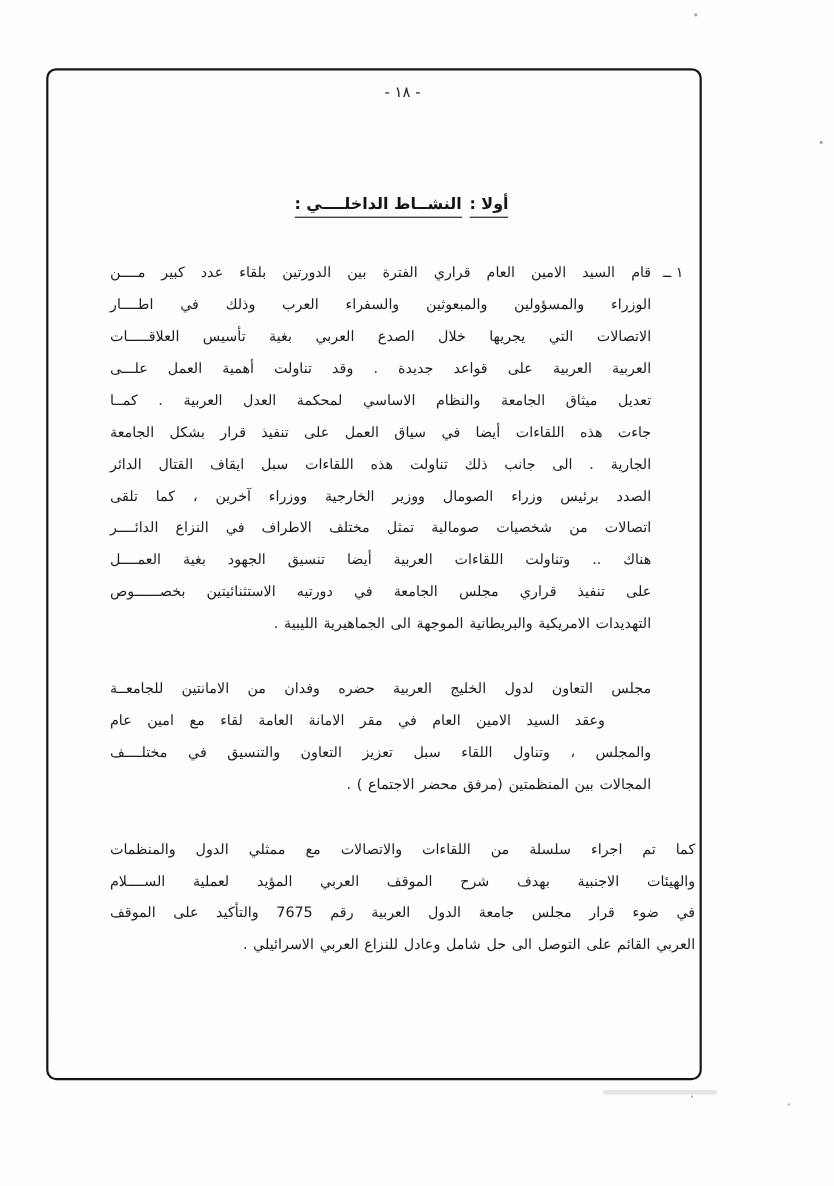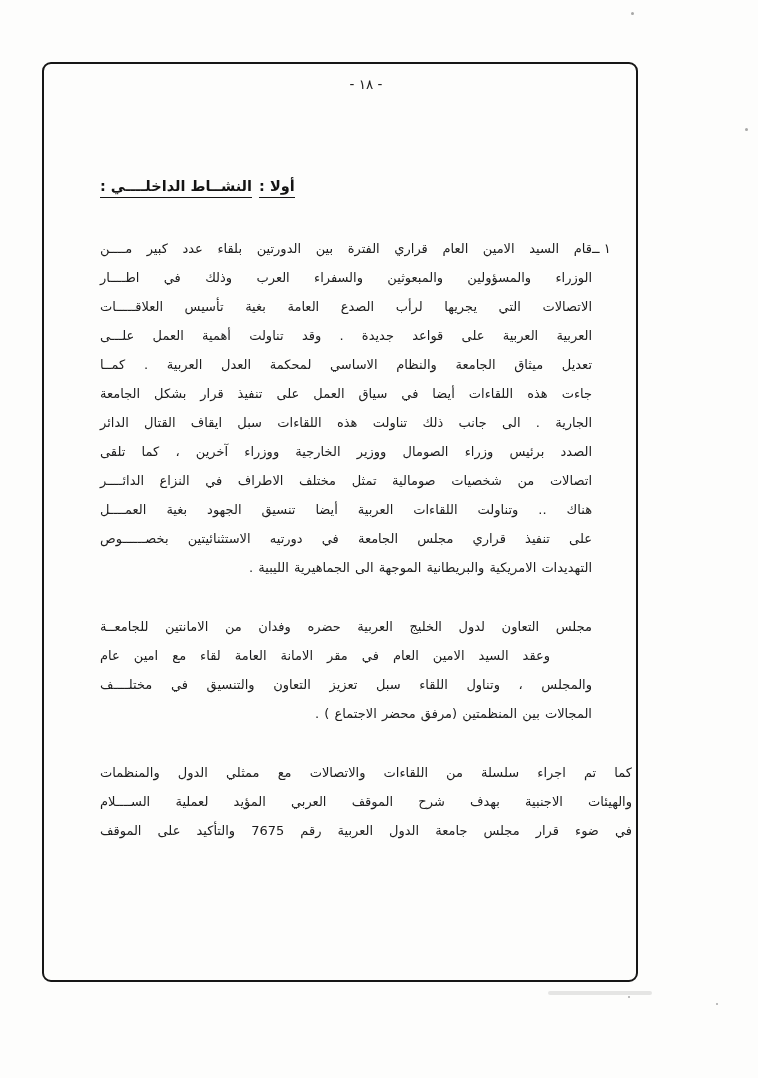--- a/index.html
+++ b/index.html
@@ -29,21 +29,21 @@
     direction: rtl;
   }
   .page-number {
     text-align: center;
     font-size: 13.5px;
     letter-spacing: 1px;
     color: #222;
   }
   .heading {
     margin-top: 86px;
-    text-align: left;
+    text-align: center;
     font-size: 14.5px;
     font-weight: bold;
     color: #141414;
   }
   .heading .u {
     border-bottom: 1.4px solid #141414;
     padding-bottom: 3px;
     margin-right: 2px;
   }
   .doc-body {
@@ -55,21 +55,21 @@
   .para {
     display: flex;
     direction: rtl;
   }
   .para + .para {
     margin-top: 30px;
   }
   .marker {
     flex: 0 0 40px;
     width: 40px;
-    text-align: left;
+    text-align: center;
     white-space: nowrap;
   }
   .lines {
     flex: 1 1 auto;
     min-width: 0;
   }
   .line {
     text-align: justify;
     text-align-last: justify;
     text-justify: inter-word;
@@ -120,21 +120,21 @@
       <span class="u">أولا :</span>
       <span class="u">النشــاط الداخلــــي :</span>
     </div>
 
     <div class="doc-body">
         <div class="para">
           <div class="marker">١ ــ</div>
           <div class="lines">
             <div class="line">قام السيد الامين العام قراري الفترة بين الدورتين بلقاء عدد كبير مــــن</div>
             <div class="line">الوزراء والمسؤولين والمبعوثين والسفراء العرب وذلك في اطــــار</div>
-            <div class="line">الاتصالات التي يجريها لرأب الصدع العامة بغية تأسيس العلاقـــــات</div>
+            <div class="line">الاتصالات التي يجريها خلال الصدع العربي بغية تأسيس العلاقـــــات</div>
             <div class="line">العربية العربية على قواعد جديدة . وقد تناولت أهمية العمل علـــى</div>
             <div class="line">تعديل ميثاق الجامعة والنظام الاساسي لمحكمة العدل العربية . كمــا</div>
             <div class="line">جاءت هذه اللقاءات أيضا في سياق العمل على تنفيذ قرار بشكل الجامعة</div>
             <div class="line">الجارية . الى جانب ذلك تناولت هذه اللقاءات سبل ايقاف القتال الدائر</div>
             <div class="line">الصدد برئيس وزراء الصومال ووزير الخارجية ووزراء آخرين ، كما تلقى</div>
             <div class="line">اتصالات من شخصيات صومالية تمثل مختلف الاطراف في النزاع الدائــــر</div>
             <div class="line">هناك .. وتناولت اللقاءات العربية أيضا تنسيق الجهود بغية العمــــل</div>
             <div class="line">على تنفيذ قراري مجلس الجامعة في دورتيه الاستثنائيتين بخصــــــوص</div>
             <div class="line last">التهديدات الامريكية والبريطانية الموجهة الى الجماهيرية الليبية .</div>
           </div>
@@ -146,18 +146,19 @@
             <div class="line indent">وعقد السيد الامين العام في مقر الامانة العامة لقاء مع امين عام</div>
             <div class="line">والمجلس ، وتناول اللقاء سبل تعزيز التعاون والتنسيق في مختلــــف</div>
             <div class="line last">المجالات بين المنظمتين (مرفق محضر الاجتماع ) .</div>
           </div>
         </div>
         <div class="para">
           <div class="lines">
             <div class="line">كما تم اجراء سلسلة من اللقاءات والاتصالات مع ممثلي الدول والمنظمات</div>
             <div class="line">والهيئات الاجنبية بهدف شرح الموقف العربي المؤيد لعملية الســــلام</div>
             <div class="line">في ضوء قرار مجلس جامعة الدول العربية رقم 7675 والتأكيد على الموقف</div>
+            <div class="line last">العربي القائم على التوصل الى حل شامل وعادل للنزاع العربي الاسرائيلي .</div>
           </div>
         </div>
       </div>
 
   </div>
 </div>
 
 </body></html>

